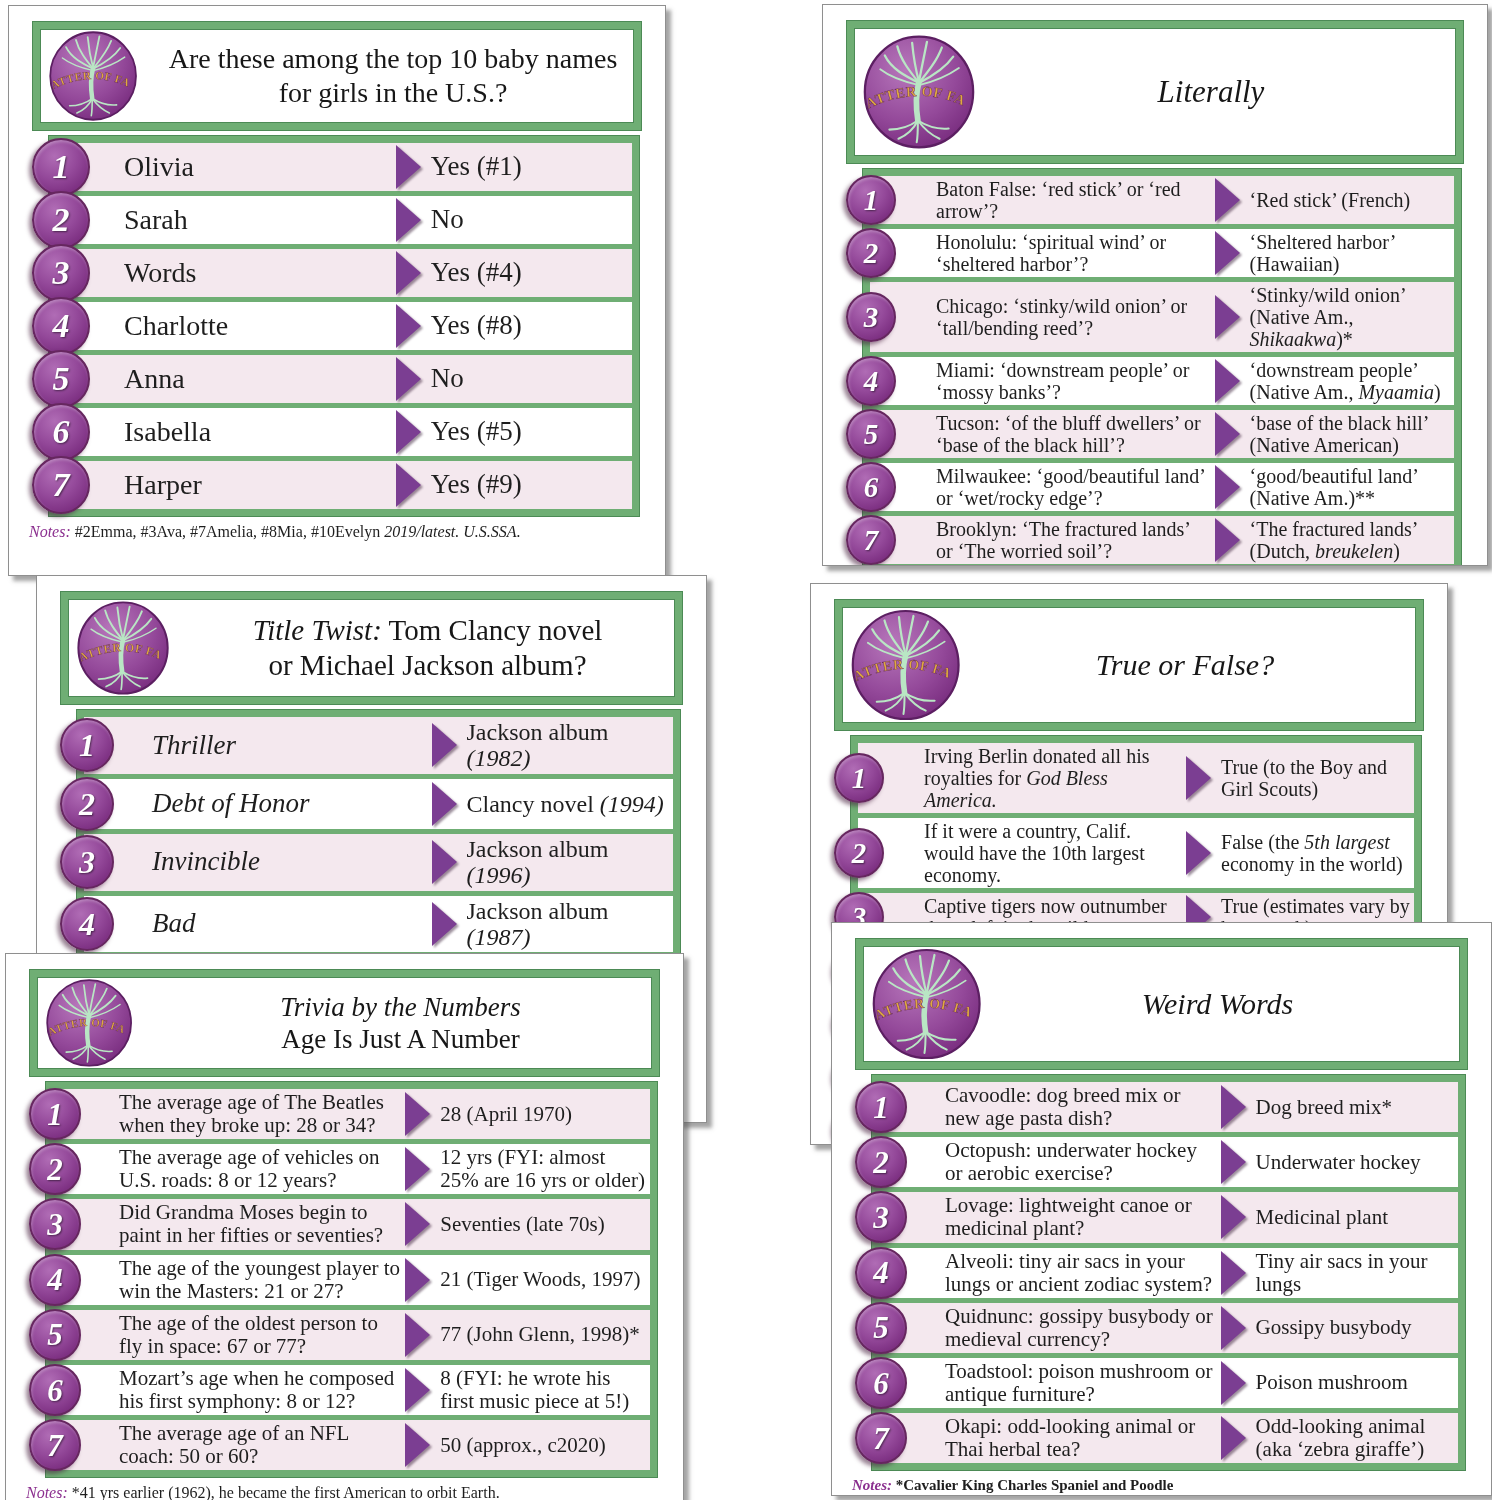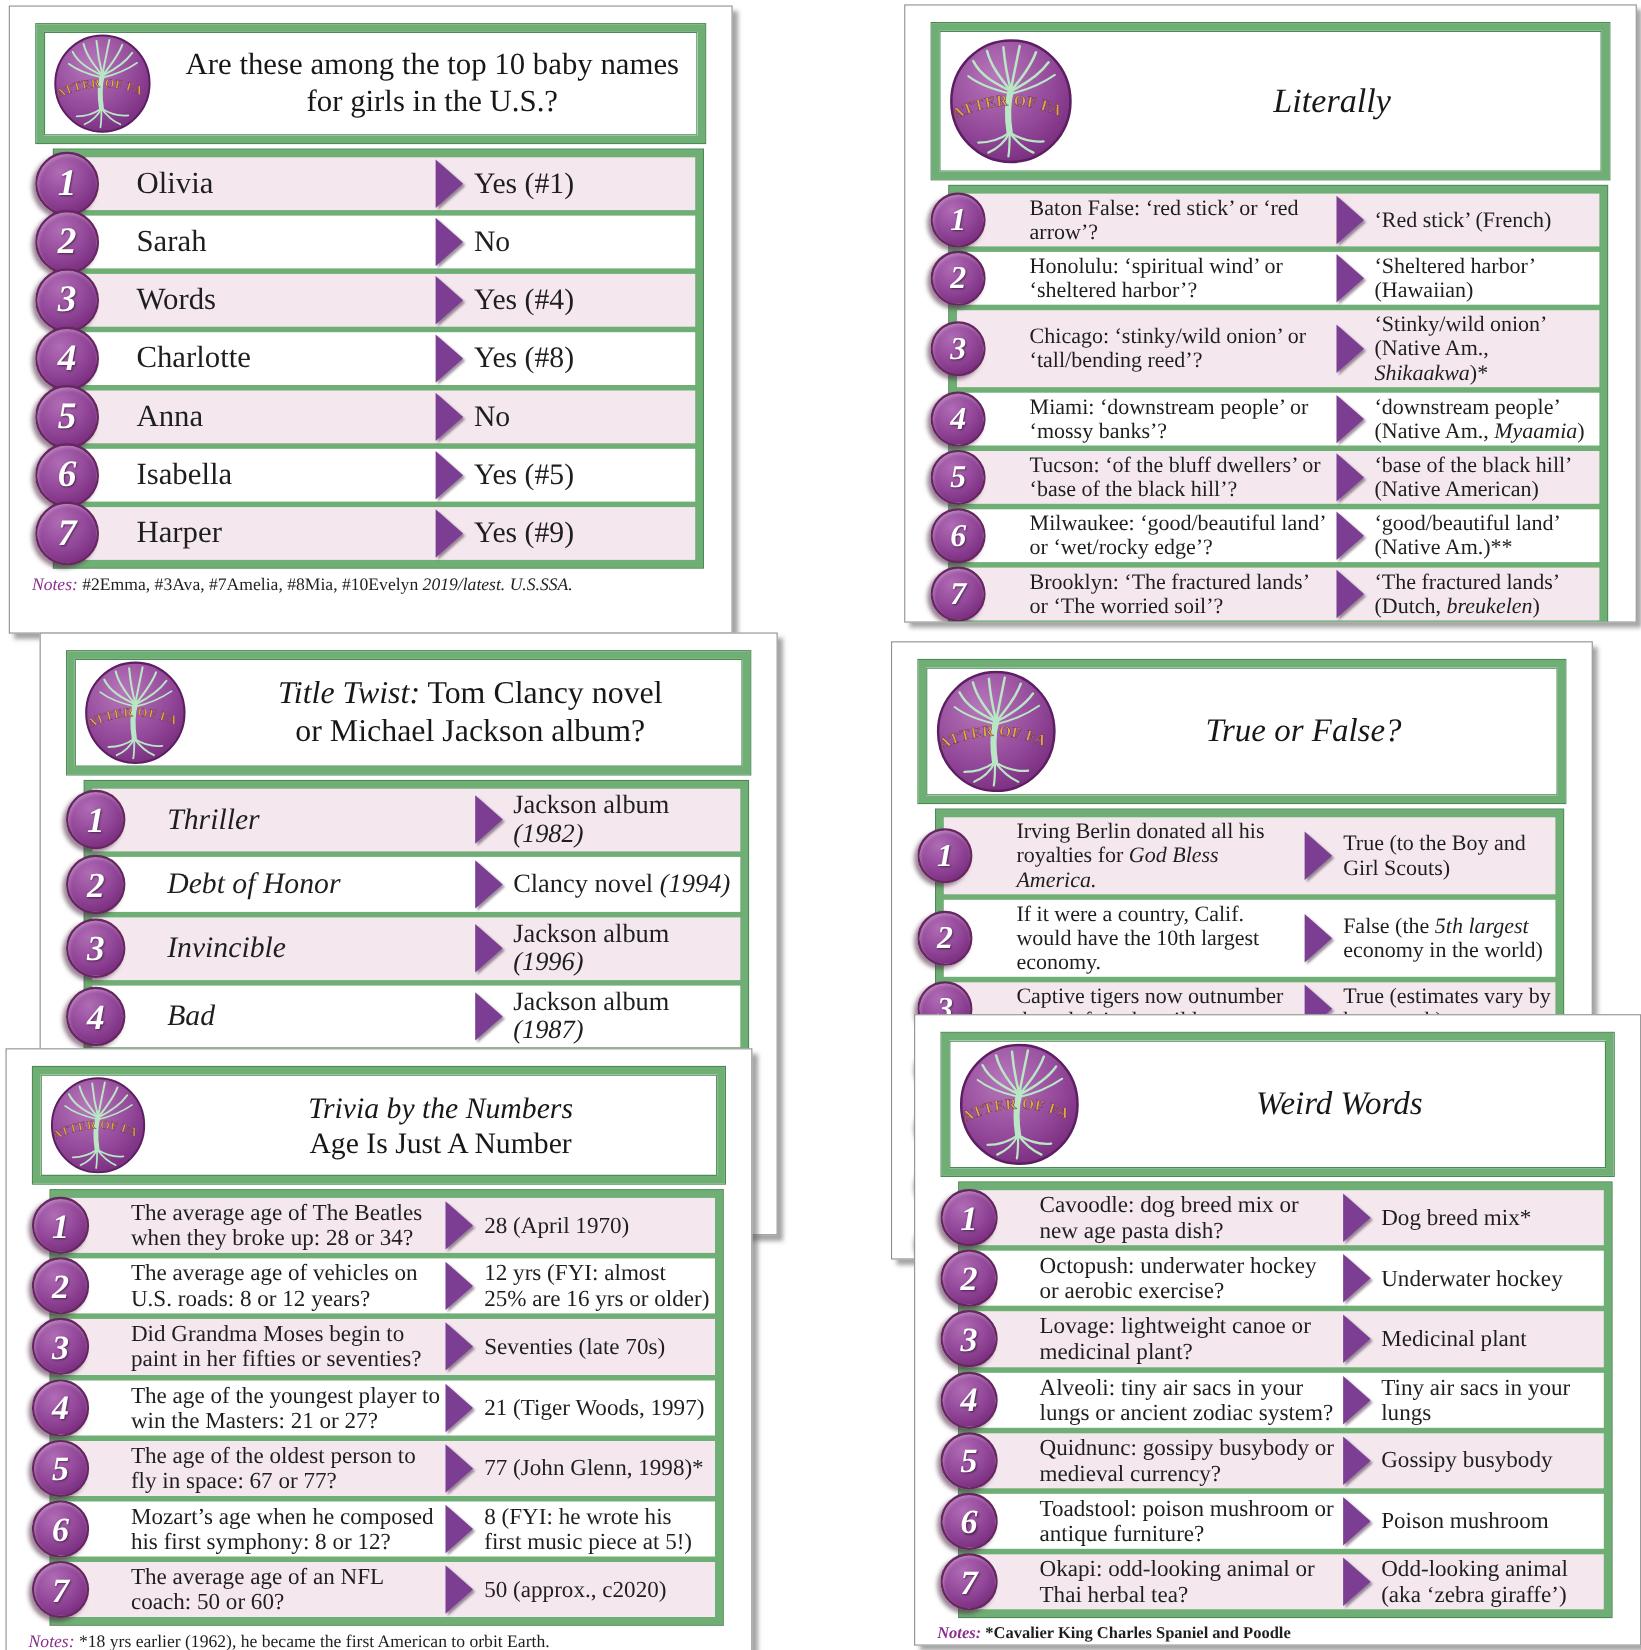--- a/index.html
+++ b/index.html
@@ -383,21 +383,21 @@
         </div>
         <div class="row odd">
           <span class="num">7</span>
           <div class="q">The average age of an NFL coach: 50 or 60?</div>
           <span class="arrow"></span>
           <div class="a">50 (approx., c2020)</div>
         </div>
       </div>
     <div class="notes">
       <span class="notes-label">Notes:</span>
-      <span class="notes-text">*18 yrs earlier (1962), he became the first American to orbit Earth.</span>
+      <span class="notes-text">*41 yrs earlier (1962), he became the first American to orbit Earth.</span>
     </div>
   </div>
 
   <div class="card c6">
     <div class="header">
       <svg class="logo" viewBox="0 0 100 100">
           <use href="#mof-logo"></use>
         </svg>
       <div class="title"><i>Weird Words</i></div>
     </div>

